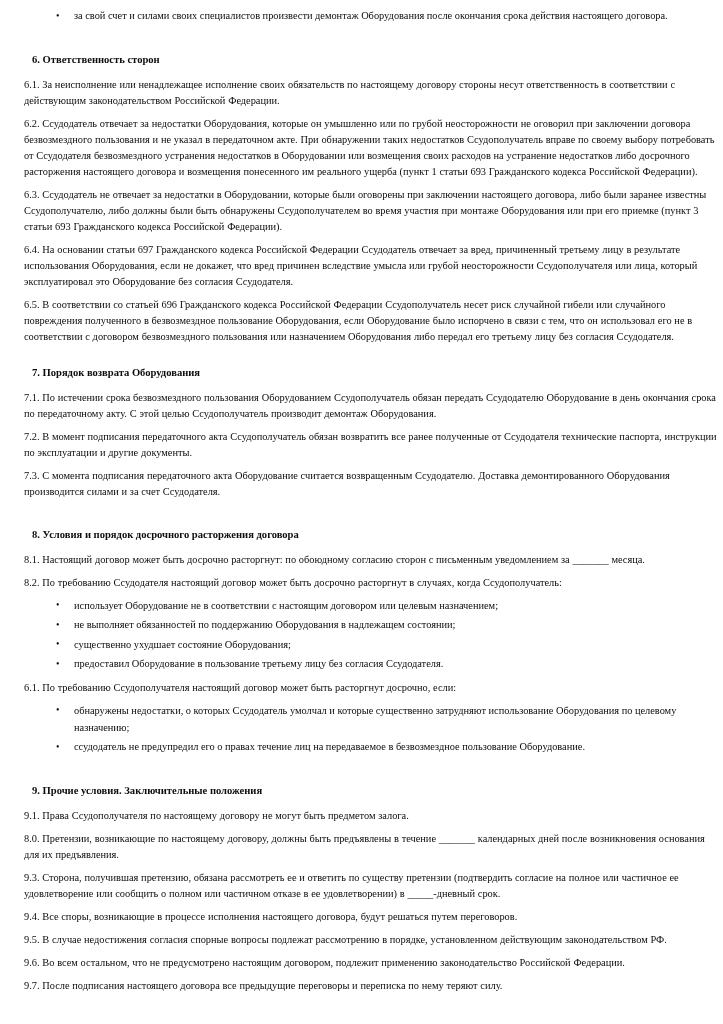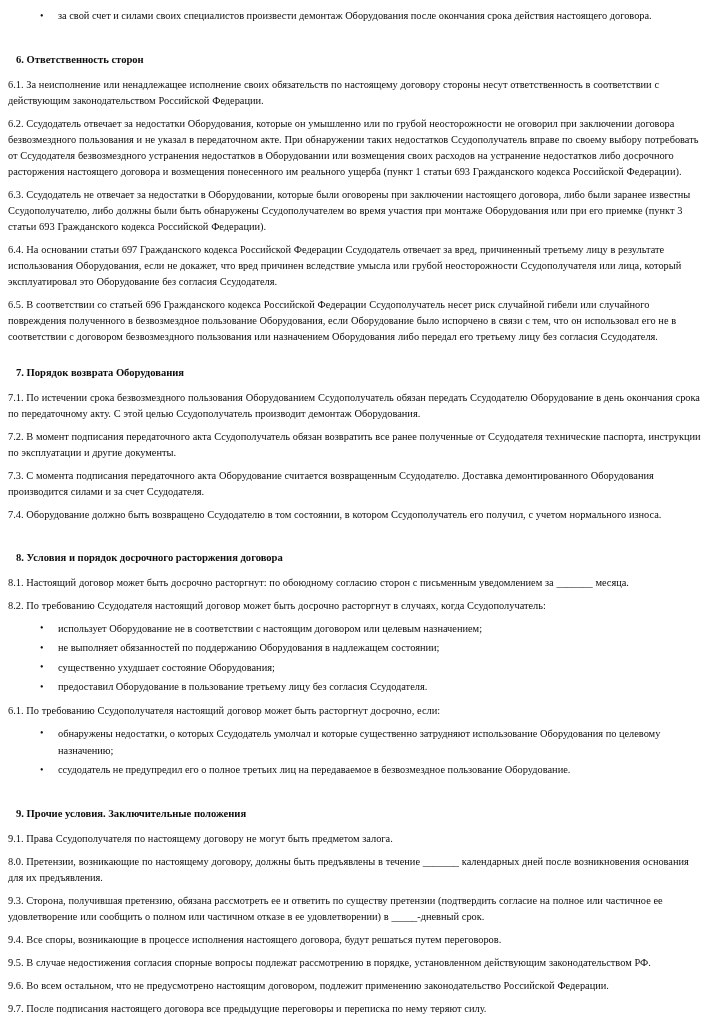--- a/index.html
+++ b/index.html
@@ -13,21 +13,21 @@
     height: 1024px;
     overflow: hidden;
     font-family: "Liberation Serif", "DejaVu Serif", serif;
     color: #0d0d0d;
     -webkit-font-smoothing: antialiased;
   }
   .page {
     box-sizing: border-box;
     width: 723px;
     height: 1024px;
-    padding: 8px 20px 0 8px;
+    padding: 8px 20px 0 24px;
     position: relative;
   }
   .doc-body {
     width: 695px;
   }
   p.para {
     margin: 0 0 7px 0;
     font-size: 10.4px;
     line-height: 16px;
     text-align: left;
@@ -84,37 +84,36 @@
     <p class="para">6.3. Ссудодатель не отвечает за недостатки в Оборудовании, которые были оговорены при заключении настоящего договора, либо были заранее известны Ссудополучателю, либо должны были быть обнаружены Ссудополучателем во время участия при монтаже Оборудования или при его приемке (пункт 3 статьи 693 Гражданского кодекса Российской Федерации).</p>
     <p class="para">6.4. На основании статьи 697 Гражданского кодекса Российской Федерации Ссудодатель отвечает за вред, причиненный третьему лицу в результате использования Оборудования, если не докажет, что вред причинен вследствие умысла или грубой неосторожности Ссудополучателя или лица, который эксплуатировал это Оборудование без согласия Ссудодателя.</p>
     <p class="para">6.5. В соответствии со статьей 696 Гражданского кодекса Российской Федерации Ссудополучатель несет риск случайной гибели или случайного повреждения полученного в безвозмездное пользование Оборудования, если Оборудование было испорчено в связи с тем, что он использовал его не в соответствии с договором безвозмездного пользования или назначением Оборудования либо передал его третьему лицу без согласия Ссудодателя.</p>
 
     <div class="spacer-md"></div>
 
     <h2 class="heading">7. Порядок возврата Оборудования</h2>
     <p class="para">7.1. По истечении срока безвозмездного пользования Оборудованием Ссудополучатель обязан передать Ссудодателю Оборудование в день окончания срока по передаточному акту. С этой целью Ссудополучатель производит демонтаж Оборудования.</p>
     <p class="para">7.2. В момент подписания передаточного акта Ссудополучатель обязан возвратить все ранее полученные от Ссудодателя технические паспорта, инструкции по эксплуатации и другие документы.</p>
     <p class="para">7.3. С момента подписания передаточного акта Оборудование считается возвращенным Ссудодателю. Доставка демонтированного Оборудования производится силами и за счет Ссудодателя.</p>
-    <p class="para">7.4. Оборудование должно быть возвращено Ссудодателю в том состоянии, в котором Ссудополучатель его получил, с учетом нормального износа.</p>
 
     <div class="spacer-lg"></div>
 
     <h2 class="heading">8. Условия и порядок досрочного расторжения договора</h2>
     <p class="para">8.1. Настоящий договор может быть досрочно расторгнут: по обоюдному согласию сторон с письменным уведомлением за _______ месяца.</p>
     <p class="para">8.2. По требованию Ссудодателя настоящий договор может быть досрочно расторгнут в случаях, когда Ссудополучатель:</p>
     <ul class="bullets">
       <li>использует Оборудование не в соответствии с настоящим договором или целевым назначением;</li>
       <li>не выполняет обязанностей по поддержанию Оборудования в надлежащем состоянии;</li>
       <li>существенно ухудшает состояние Оборудования;</li>
       <li>предоставил Оборудование в пользование третьему лицу без согласия Ссудодателя.</li>
     </ul>
     <p class="para">6.1. По требованию Ссудополучателя настоящий договор может быть расторгнут досрочно, если:</p>
     <ul class="bullets">
       <li>обнаружены недостатки, о которых Ссудодатель умолчал и которые существенно затрудняют использование Оборудования по целевому назначению;</li>
-      <li>ссудодатель не предупредил его о полное третьих лиц на передаваемое в безвозмездное пользование Оборудование.</li>
+      <li>ссудодатель не предупредил его о правах течение лиц на передаваемое в безвозмездное пользование Оборудование.</li>
     </ul>
 
     <div class="spacer-lg"></div>
 
     <h2 class="heading">9. Прочие условия. Заключительные положения</h2>
     <p class="para">9.1. Права Ссудополучателя по настоящему договору не могут быть предметом залога.</p>
     <p class="para">8.0. Претензии, возникающие по настоящему договору, должны быть предъявлены в течение _______ календарных дней после возникновения основания для их предъявления.</p>
     <p class="para">9.3. Сторона, получившая претензию, обязана рассмотреть ее и ответить по существу претензии (подтвердить согласие на полное или частичное ее удовлетворение или сообщить о полном или частичном отказе в ее удовлетворении) в _____-дневный срок.</p>
     <p class="para">9.4. Все споры, возникающие в процессе исполнения настоящего договора, будут решаться путем переговоров.</p>
     <p class="para">9.5. В случае недостижения согласия спорные вопросы подлежат рассмотрению в порядке, установленном действующим законодательством РФ.</p>

